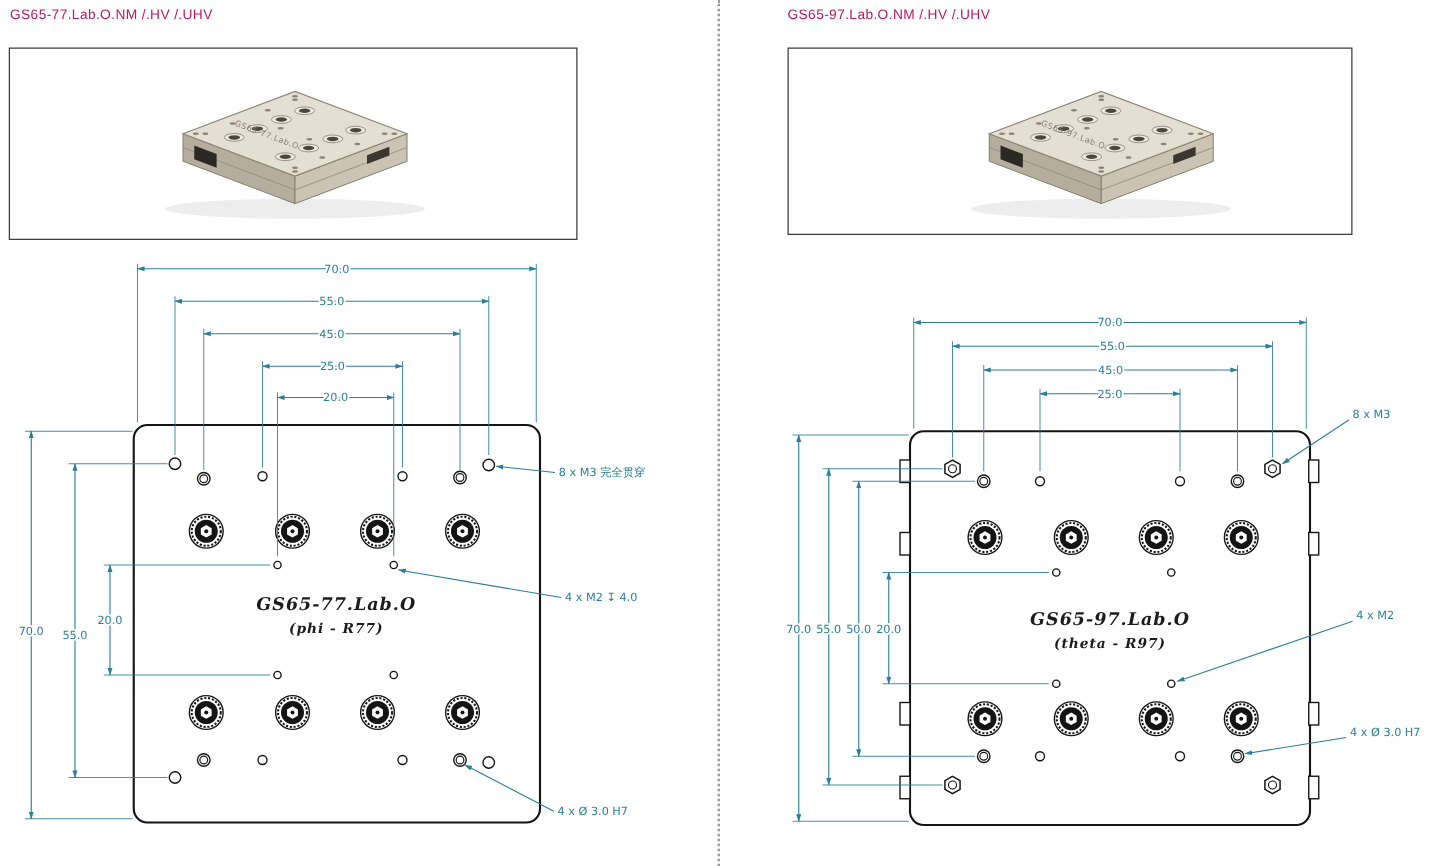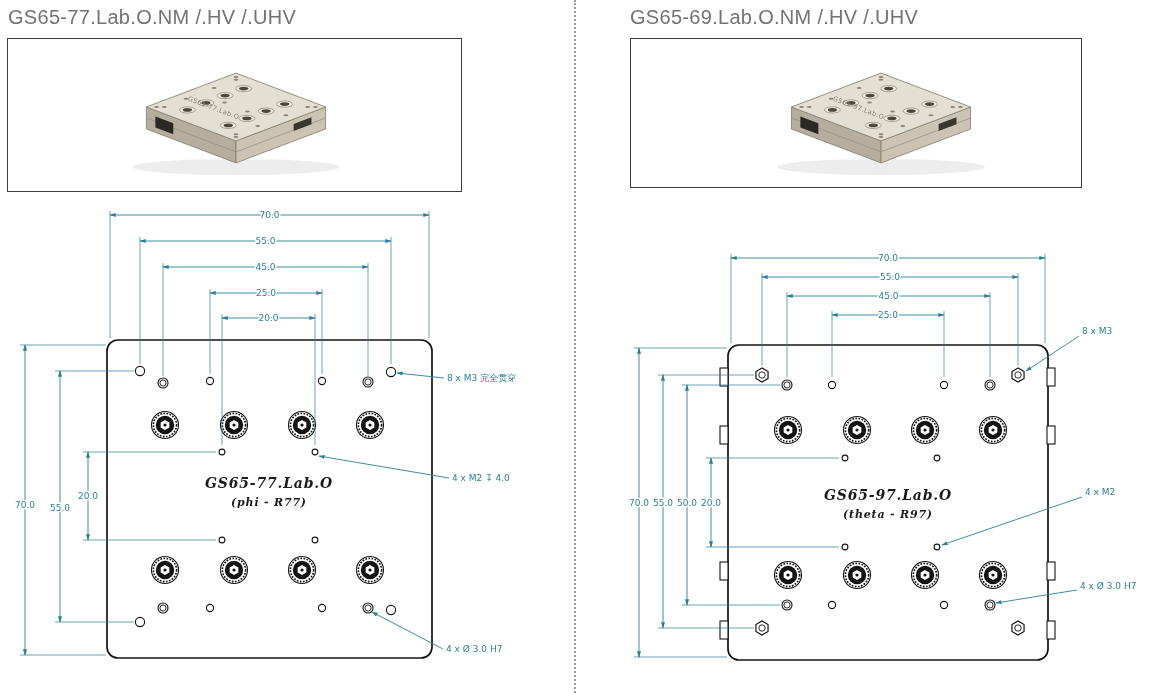--- a/index.html
+++ b/index.html
@@ -3,21 +3,21 @@
 <meta charset="utf-8">
 <style>
   * { margin:0; padding:0; box-sizing:border-box; }
   html,body { background:#fff; }
   body { font-family:"Liberation Sans", sans-serif; }
   .page { position:relative; width:1150px; height:693px; background:#fff; overflow:hidden; }
   .panel { position:absolute; top:0; width:575px; height:693px; }
   #panelL { left:0; }
   #panelR { left:575px; }
   .sep { position:absolute; left:574px; top:0; height:693px; width:0; border-left:2px dotted #9a9a9a; }
-  .title { position:absolute; font-size:20px; color:#737373; letter-spacing:.3px; white-space:nowrap; }
+  .title { position:absolute; font-size:11px; color:#be185d; letter-spacing:.3px; white-space:nowrap; }
   .photo-box { position:absolute; border:1px solid #3c3c3c; background:#fff; }
   svg.drawing { position:absolute; left:0; top:0; }
   .dim  { stroke:#2b7f98; stroke-width:.9; fill:none; }
   .ext  { stroke:#2b7f98; stroke-width:.7; fill:none; }
   .dim-label  { font:9px "DejaVu Sans", sans-serif; fill:#2b7f98; paint-order:stroke; stroke:#fff; stroke-width:3px; stroke-linejoin:round; }
   .anno-label { font:9px "DejaVu Sans", sans-serif; fill:#2b7f98; paint-order:stroke; stroke:#fff; stroke-width:3px; stroke-linejoin:round; }
   .engrave { font-family:"DejaVu Serif", serif; font-style:italic; font-weight:600; fill:#1b1b1b; letter-spacing:.8px; }
   .stage-label { font-family:"DejaVu Sans", sans-serif; fill:#8a8274; letter-spacing:.4px; }
 </style>
 </head>
@@ -219,21 +219,21 @@
           <text x="447" y="381" class="anno-label">8 x M3 完全贯穿</text>
           <line x1="449" y1="478" x2="319" y2="456" class="dim" marker-end="url(#arrL)"></line>
           <text x="452" y="481" class="anno-label">4 x M2 ↧ 4.0</text>
           <line x1="443" y1="649" x2="372" y2="612" class="dim" marker-end="url(#arrL)"></line>
           <text x="446" y="652" class="anno-label">4 x Ø 3.0 H7</text>
         </g>
       </svg>
   </div>
 
   <div class="panel" id="panelR">
-    <div class="title" style="left:55px;top:6px">GS65-69.Lab.O.NM /.HV /.UHV</div>
+    <div class="title" style="left:55px;top:6px">GS65-97.Lab.O.NM /.HV /.UHV</div>
     <div class="photo-box" style="left:55px;top:38px;width:452px;height:150px">
       <svg id="photo1" width="450" height="148" viewBox="0 0 450 148">
           <g>
             <ellipse cx="250" cy="128" rx="104" ry="8" fill="rgba(0,0,0,0.07)"></ellipse>
             <polygon points="160.4,68.0 250.0,101.9 250.0,123.9 160.4,90.0" fill="#b5ad9d" stroke="#847e6d" stroke-width="0.8"></polygon>
             <polygon points="250.0,101.9 339.6,68.0 339.6,90.0 250.0,123.9" fill="#cbc4b4" stroke="#847e6d" stroke-width="0.8"></polygon>
             <polyline points="160.4,79.0 250.0,112.9 339.6,79.0" fill="none" stroke="#958e7c" stroke-width="0.7"></polyline>
             <polygon points="160.4,68.0 250.0,34.1 339.6,68.0 250.0,101.9" fill="#e4dfd3" stroke="#8c8675" stroke-width="0.9"></polygon>
             <g transform="translate(201.4,70.9)">
               <ellipse rx="8" ry="3.1" fill="#efe9dc" stroke="#8e8777" stroke-width="0.7"></ellipse>

